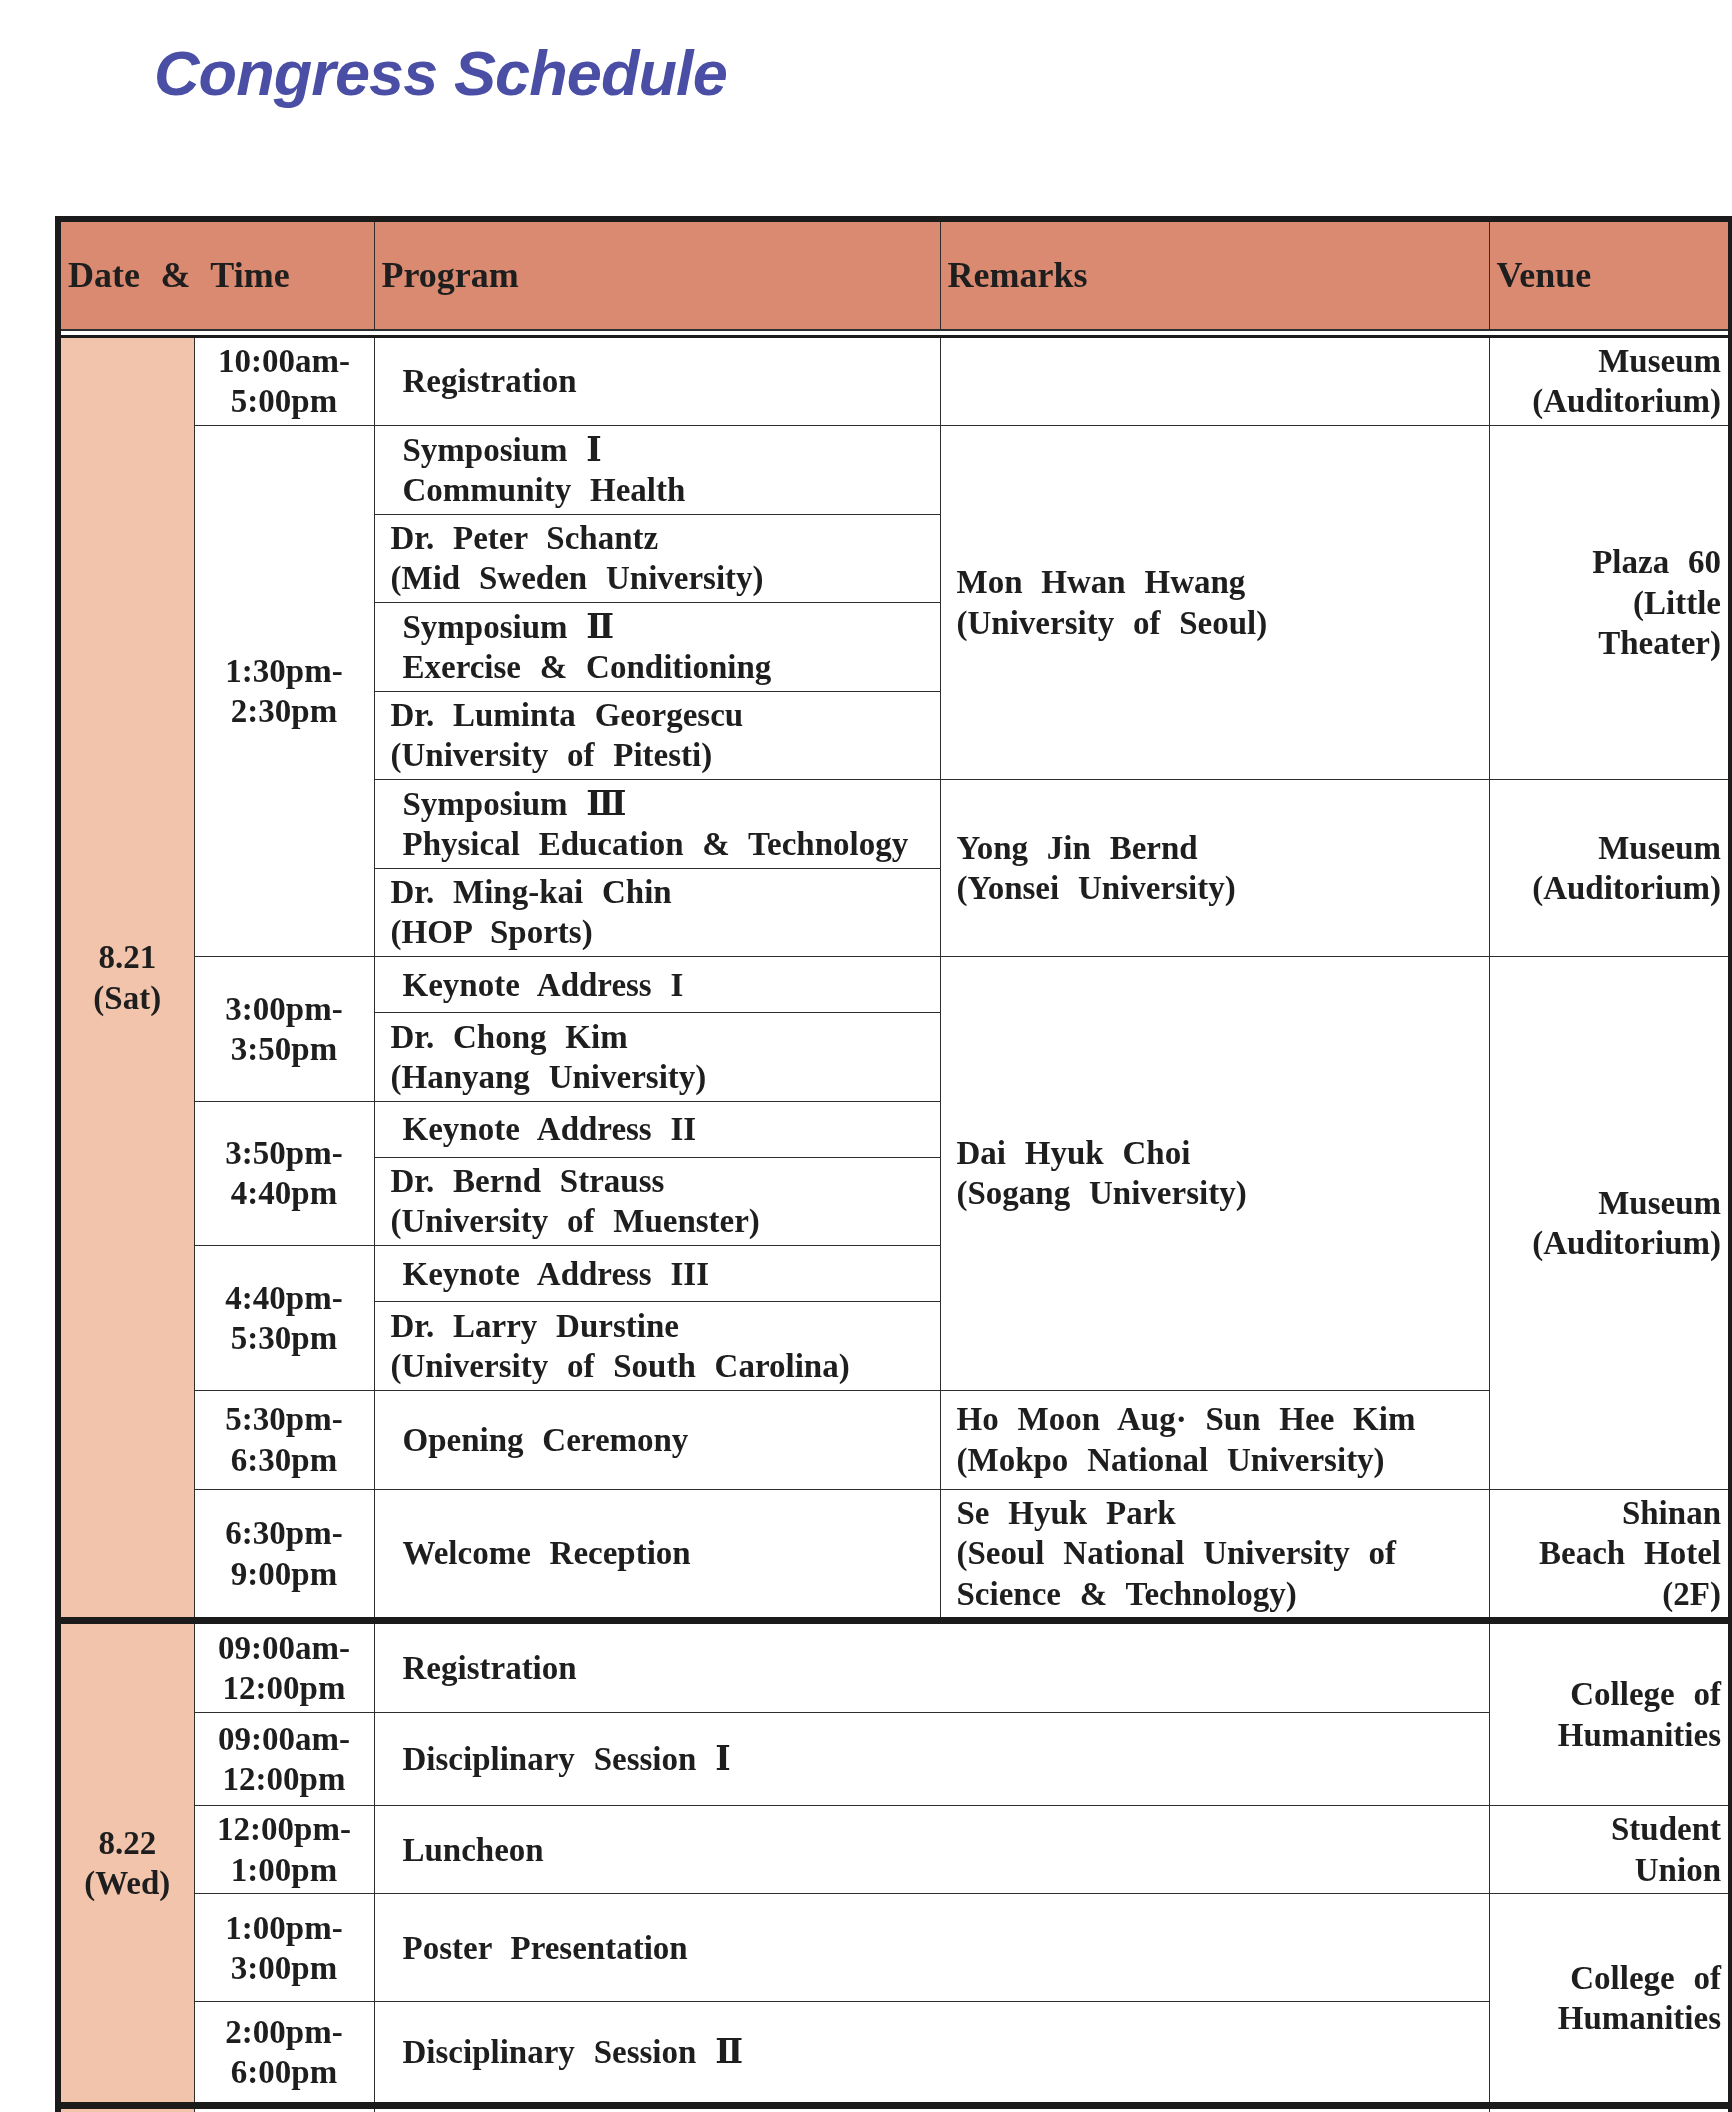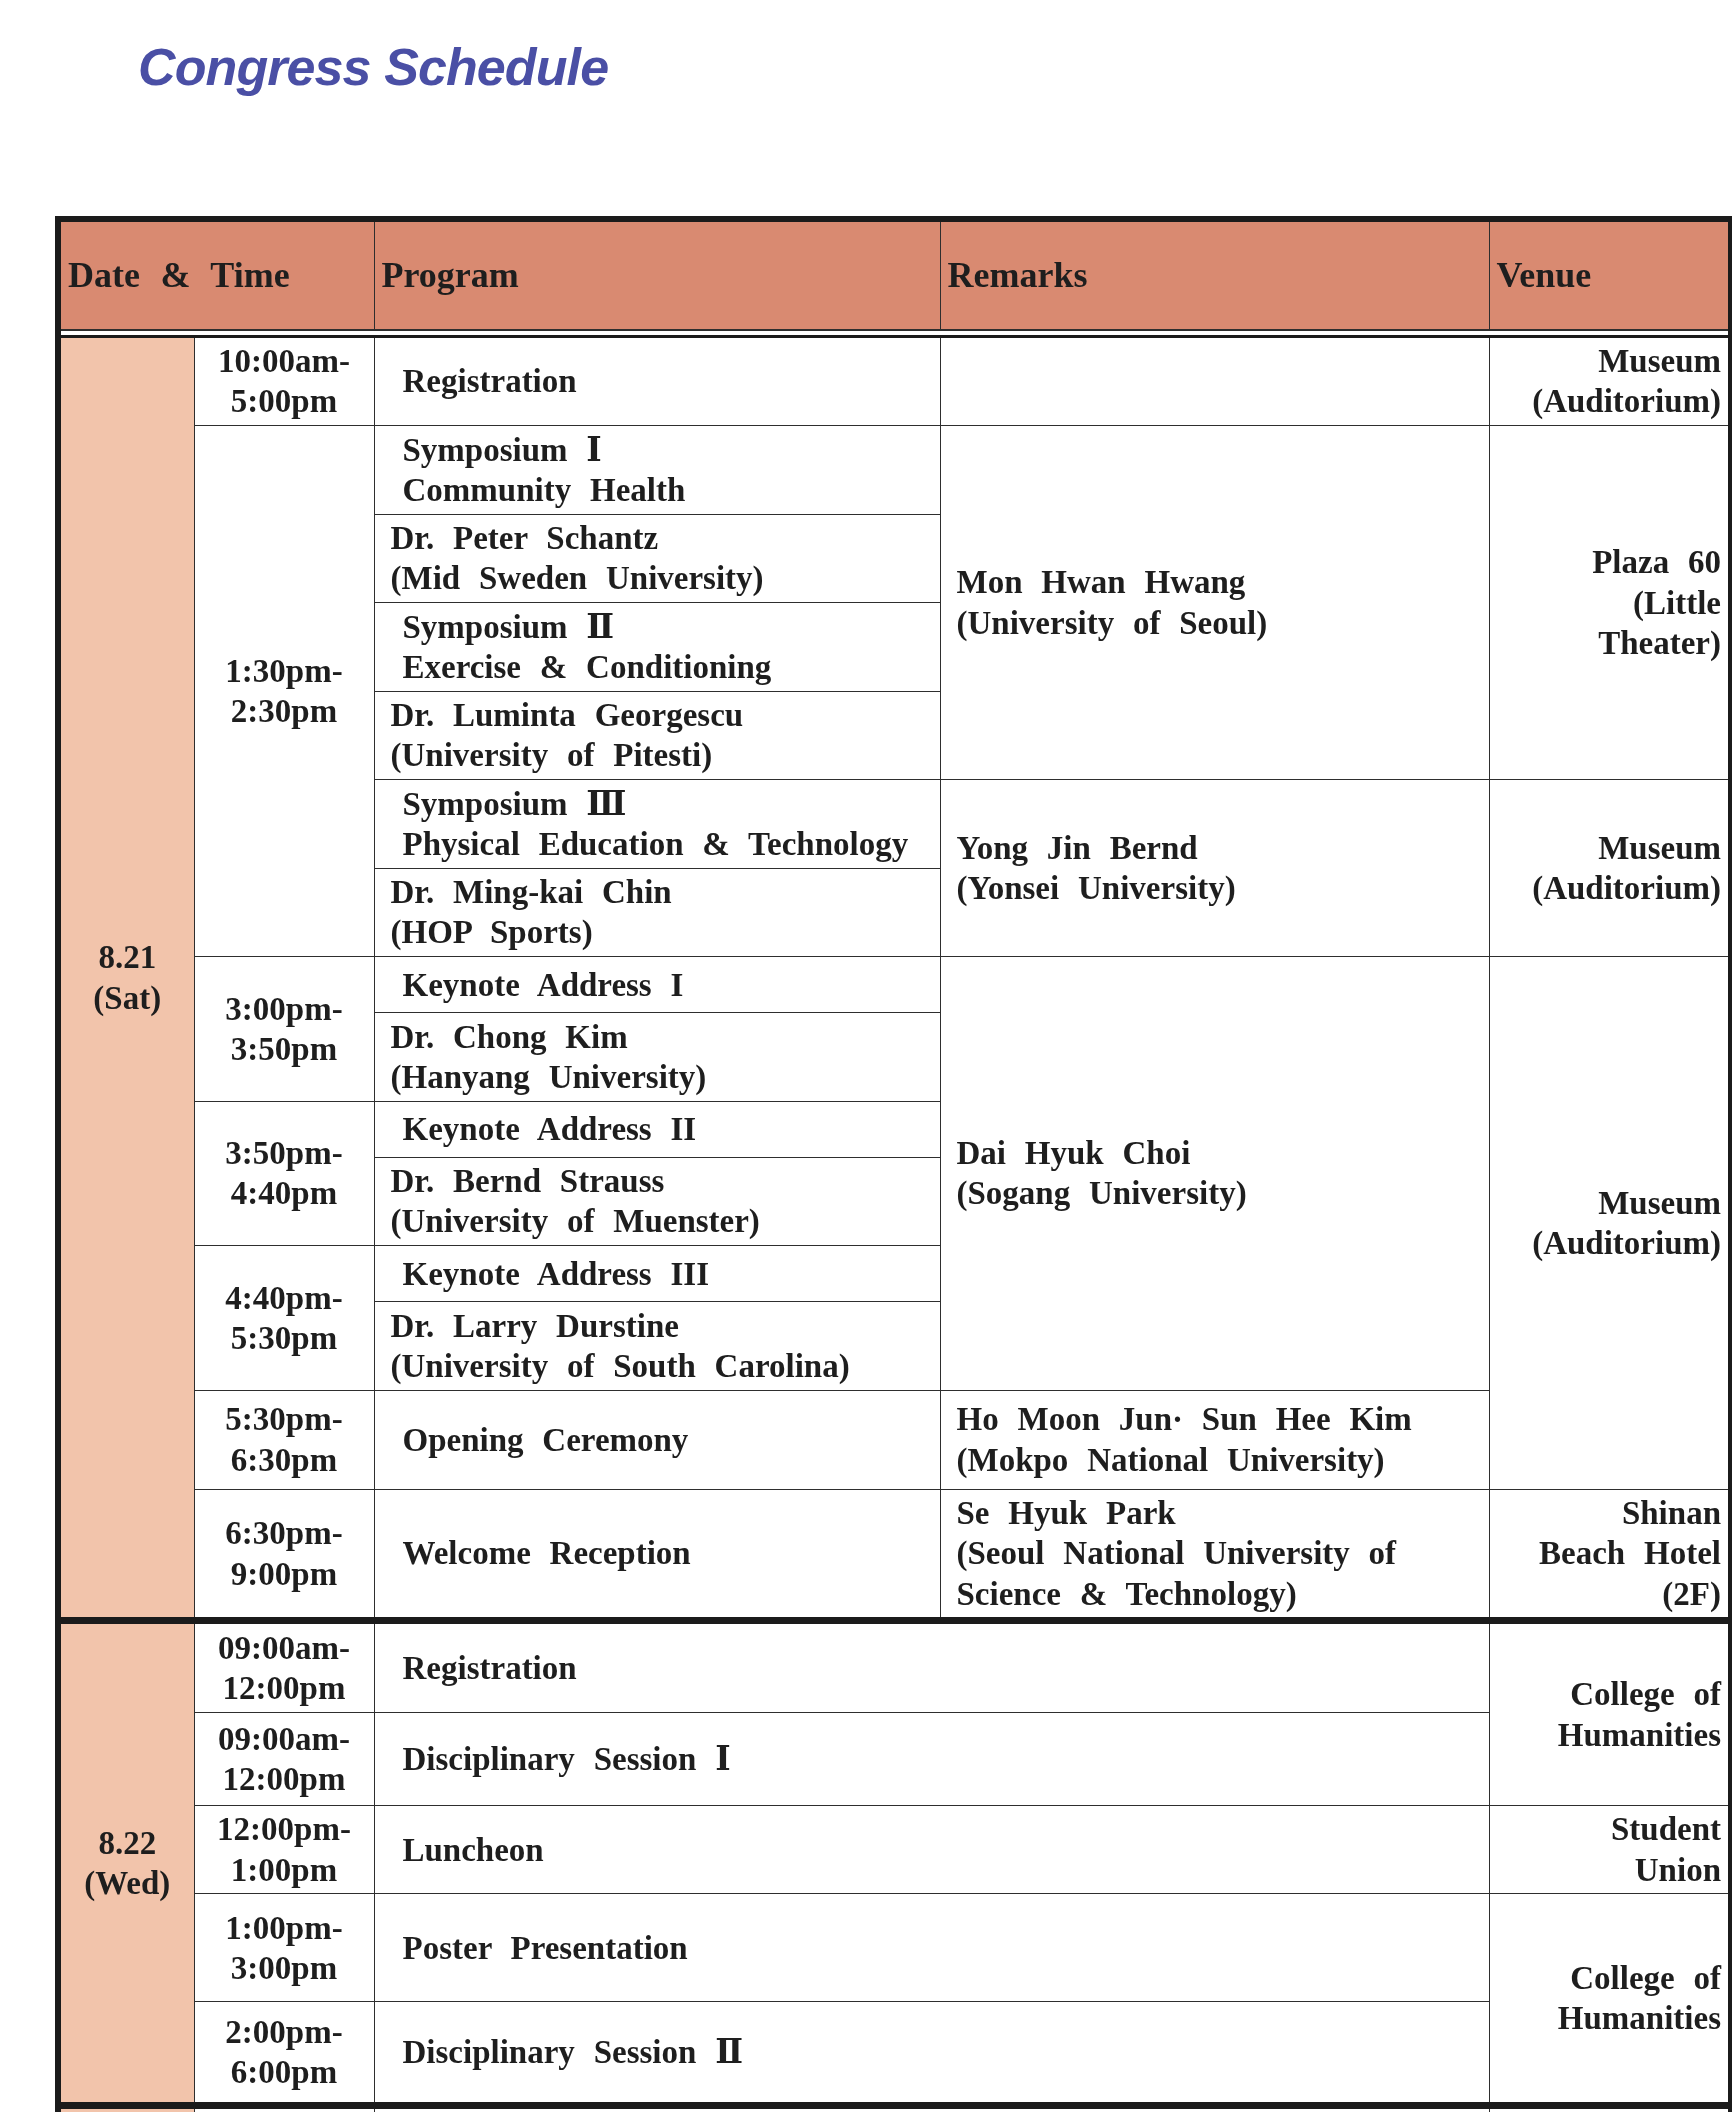--- a/index.html
+++ b/index.html
@@ -11,24 +11,24 @@
     --text:#1e1e1e;
   }
   *{margin:0;padding:0;box-sizing:border-box;}
   html,body{background:#ffffff;}
   body{
     width:1733px;height:2113px;position:relative;
     font-family:"Liberation Serif","DejaVu Serif",serif;
     color:var(--text);
   }
   .page-title{
-    position:absolute;left:138px;top:37px;
+    position:absolute;left:154px;top:37px;
     font-family:"Liberation Sans","DejaVu Sans",sans-serif;
     font-style:italic;font-weight:700;
-    font-size:52px;letter-spacing:-0.9px;
+    font-size:63px;letter-spacing:-0.9px;
     color:var(--title-color);
   }
   table.schedule{
     position:absolute;left:55px;top:216px;width:1673px;
     border-collapse:collapse;table-layout:fixed;
     border:6.2px solid var(--border-dark);
   }
   col.c-date{width:136px;}
   col.c-time{width:180px;}
   col.c-program{width:566px;}
@@ -165,21 +165,21 @@
         <td class="program">Keynote Address III</td>
       </tr>
       <tr style="height:82px">
         <td class="program indent">Dr. Larry Durstine
 (University of South Carolina)</td>
       </tr>
       <tr style="height:99px">
         <td class="time">5:30pm-
 6:30pm</td>
         <td class="program">Opening Ceremony</td>
-        <td class="remarks">Ho Moon Jun· Sun Hee Kim
+        <td class="remarks">Ho Moon Aug· Sun Hee Kim
 (Mokpo National University)</td>
       </tr>
       <tr style="height:104px">
         <td class="time">6:30pm-
 9:00pm</td>
         <td class="program">Welcome Reception</td>
         <td class="remarks">Se Hyuk Park
 (Seoul National University of
 Science &amp; Technology)</td>
         <td class="venue">Shinan

